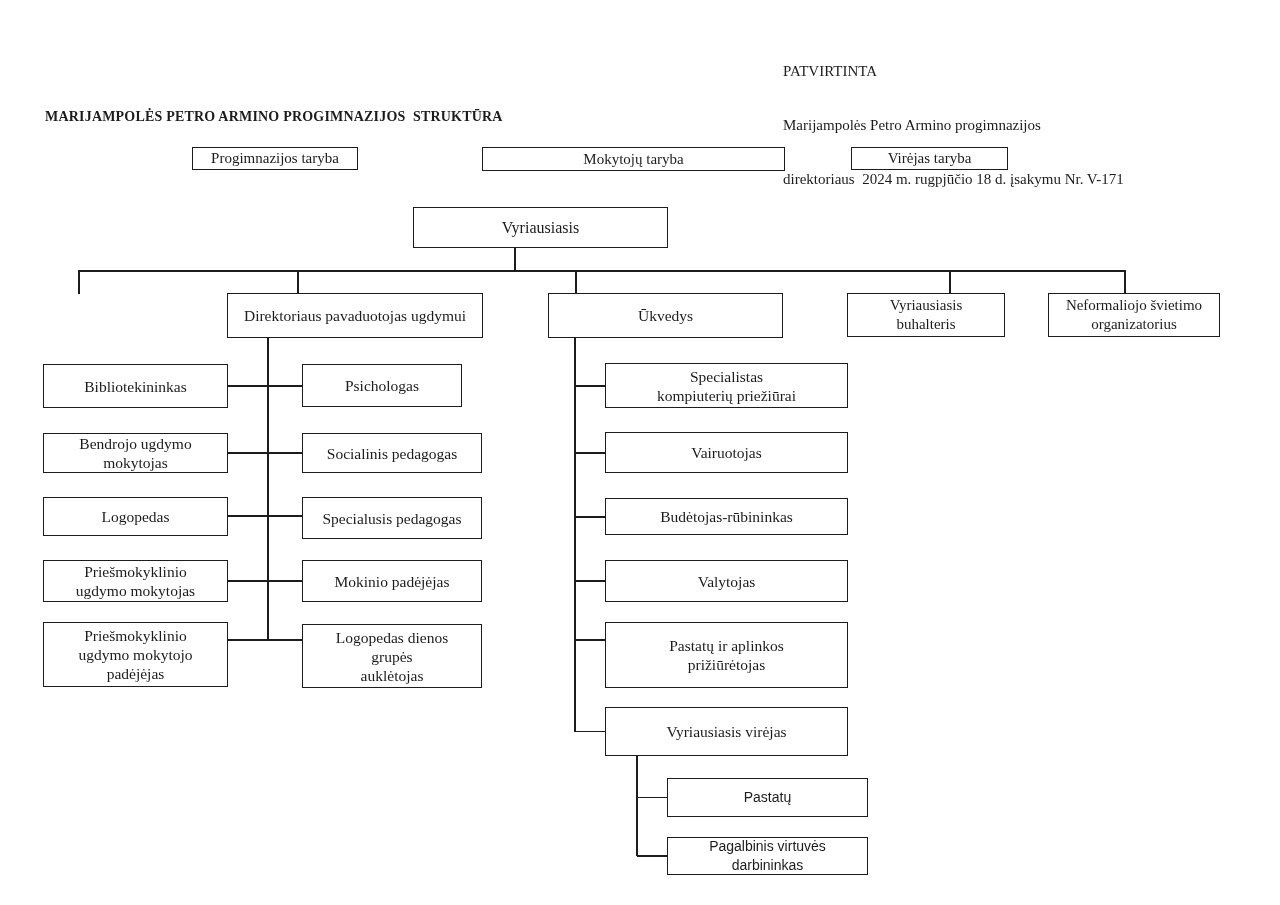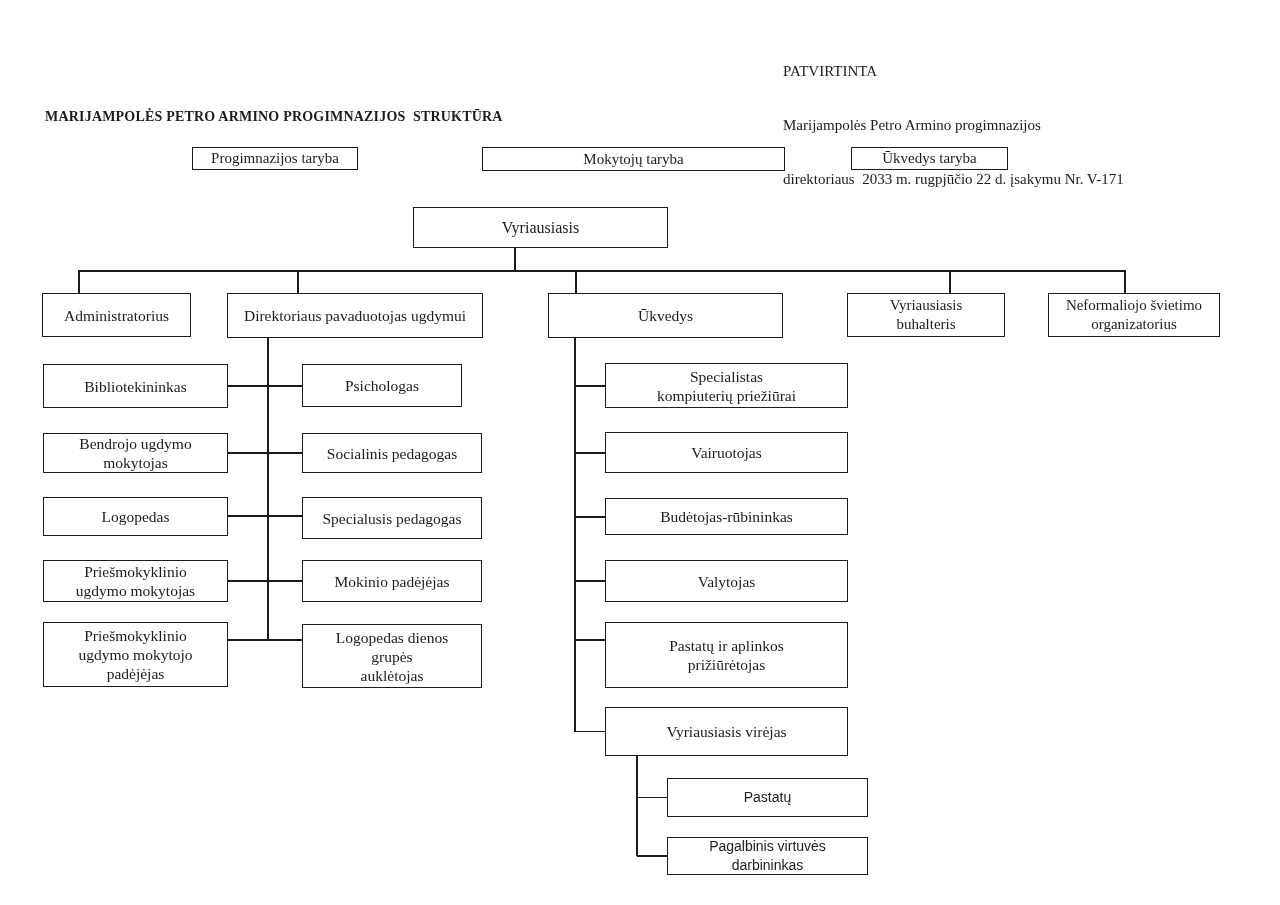--- a/index.html
+++ b/index.html
@@ -52,32 +52,31 @@
   }
 </style>
 </head>
 <body>
 
 <div class="canvas">
 
   <div class="approval">
     <div>PATVIRTINTA</div>
     <div>Marijampolės Petro Armino progimnazijos</div>
-    <div>direktoriaus  2033 m. rugpjūčio 22 d. įsakymu Nr. V-171</div>
+    <div>direktoriaus  2024 m. rugpjūčio 18 d. įsakymu Nr. V-171</div>
   </div>
 
   <div class="title">MARIJAMPOLĖS PETRO ARMINO PROGIMNAZIJOS  STRUKTŪRA</div>
 
   <div class="box small" style="left:192px;top:147px;width:166px;height:23px">Progimnazijos taryba</div>
   <div class="box small" style="left:482px;top:147px;width:303px;height:24px">Mokytojų taryba</div>
-  <div class="box small" style="left:851px;top:147px;width:157px;height:23px">Ūkvedys taryba</div>
+  <div class="box small" style="left:851px;top:147px;width:157px;height:23px">Virėjas taryba</div>
 
   <div class="box big" style="left:413px;top:207px;width:255px;height:41px">Vyriausiasis</div>
 
-  <div class="box" style="left:42px;top:293px;width:149px;height:44px">Administratorius</div>
   <div class="box" style="left:227px;top:293px;width:256px;height:45px">Direktoriaus pavaduotojas ugdymui</div>
   <div class="box" style="left:548px;top:293px;width:235px;height:45px">Ūkvedys</div>
   <div class="box small" style="left:847px;top:293px;width:158px;height:44px">Vyriausiasis buhalteris</div>
   <div class="box small" style="left:1048px;top:293px;width:172px;height:44px">Neformaliojo švietimo
 organizatorius</div>
 
   <div class="box" style="left:43px;top:433px;width:185px;height:40px">Bendrojo ugdymo
 mokytojas</div>
   <div class="box" style="left:43px;top:364px;width:185px;height:44px">Bibliotekininkas</div>
   <div class="box" style="left:43px;top:497px;width:185px;height:39px">Logopedas</div>

